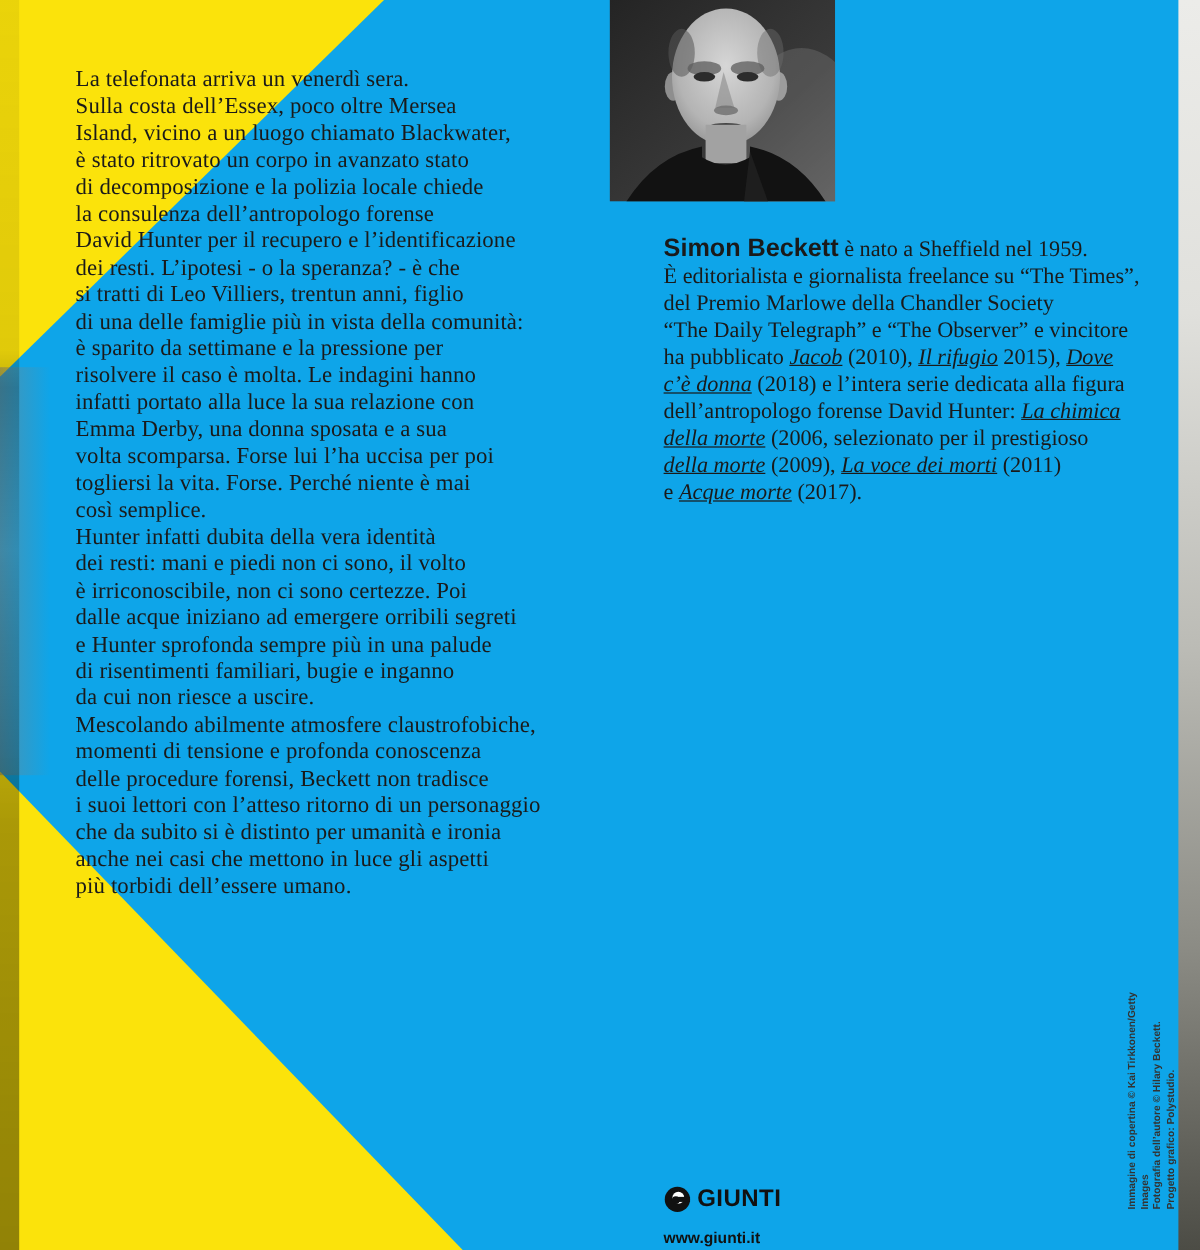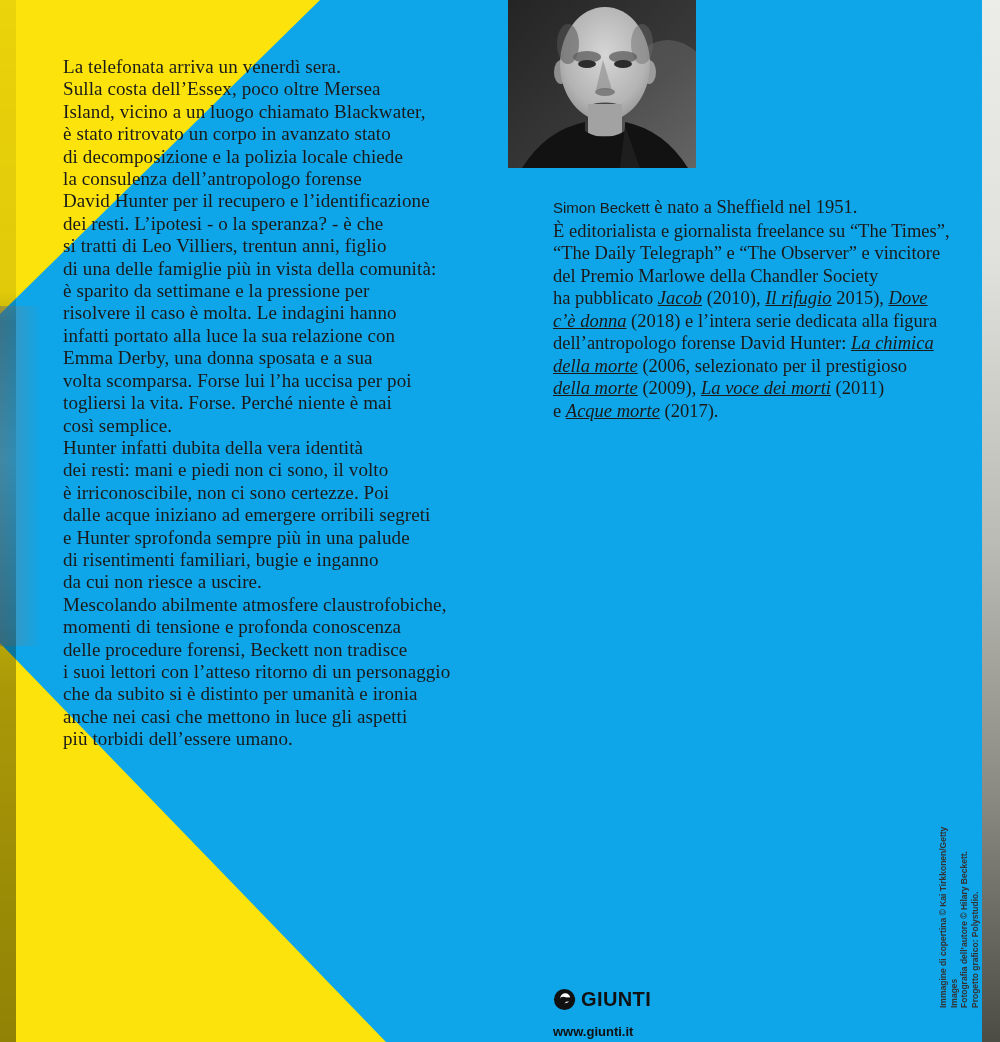--- a/index.html
+++ b/index.html
@@ -37,21 +37,21 @@
   
   .blurb{
     position:absolute;left:63px;top:56px;width:430px;
     font-size:19px;line-height:22.4px;white-space:pre;letter-spacing:0.1px;
   }
   
   .photo{position:absolute;left:508px;top:0;width:188px;height:168px;}
   
   .bio{position:absolute;left:553px;top:196px;width:410px;font-size:18.5px;}
   .bio-line{line-height:22.5px;white-space:pre;}
-  .bs{font-family:"Liberation Sans",sans-serif;font-weight:normal;font-size:15px;}
+  .bs{font-family:"Liberation Sans",sans-serif;font-weight:bold;font-size:21px;}
   .it{font-style:italic;text-decoration:underline;}
   
   .publisher{position:absolute;left:553px;top:988px;font-family:"Liberation Sans",sans-serif;}
   .logo-row{display:flex;align-items:center;gap:5px;}
   .logo-text{font-weight:bold;font-size:20px;letter-spacing:0.4px;color:#111;}
   .urls{margin-top:12px;font-weight:bold;font-size:13px;line-height:17.5px;color:#111;}
   
   .credits{
     position:absolute;left:968px;top:978px;width:192px;height:30px;
     transform:rotate(-90deg);transform-origin:0 100%;
@@ -131,24 +131,24 @@
       <ellipse cx="97" cy="92" rx="10" ry="4" fill="#6e6e6e" opacity="0.8"></ellipse>
       <ellipse cx="97" cy="105" rx="13" ry="2.6" fill="#454545"></ellipse>
       <ellipse cx="97" cy="114" rx="15" ry="5" fill="#909090" opacity="0.5"></ellipse>
       <rect x="80" y="104" width="34" height="32" fill="#a2a2a2"></rect>
       <path d="M14,168 Q38,130 77,122 L77,131 Q96,143 117,131 L117,122 Q156,130 180,168 Z" fill="#121212"></path>
       <path d="M117,126 L132,168 L112,168 Z" fill="#1e1e1e"></path>
     </svg>
   </div>
 
   <div class="bio">
-      <div class="bio-line"><span class="bs">Simon Beckett</span><span> è nato a Sheffield nel 1951.</span></div>
+      <div class="bio-line"><span class="bs">Simon Beckett</span><span> è nato a Sheffield nel 1959.</span></div>
       <div class="bio-line"><span>È editorialista e giornalista freelance su “The Times”,</span></div>
+      <div class="bio-line"><span>del Premio Marlowe della Chandler Society</span></div>
       <div class="bio-line"><span>“The Daily Telegraph” e “The Observer” e vincitore</span></div>
-      <div class="bio-line"><span>del Premio Marlowe della Chandler Society</span></div>
       <div class="bio-line"><span>ha pubblicato </span><span class="it">Jacob</span><span> (2010), </span><span class="it">Il rifugio</span><span> 2015), </span><span class="it">Dove</span></div>
       <div class="bio-line"><span class="it">c’è donna</span><span> (2018) e l’intera serie dedicata alla figura</span></div>
       <div class="bio-line"><span>dell’antropologo forense David Hunter: </span><span class="it">La chimica</span></div>
       <div class="bio-line"><span class="it">della morte</span><span> (2006, selezionato per il prestigioso</span></div>
       <div class="bio-line"><span class="it">della morte</span><span> (2009), </span><span class="it">La voce dei morti</span><span> (2011)</span></div>
       <div class="bio-line"><span>e </span><span class="it">Acque morte</span><span> (2017).</span></div>
     </div>
 
   <div class="publisher">
     <div class="logo-row">

